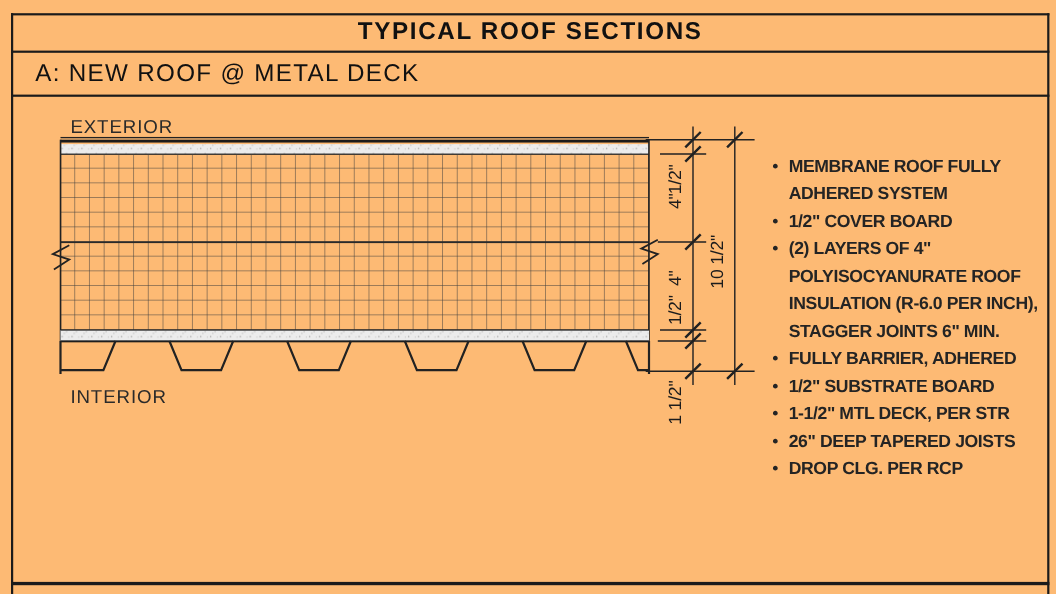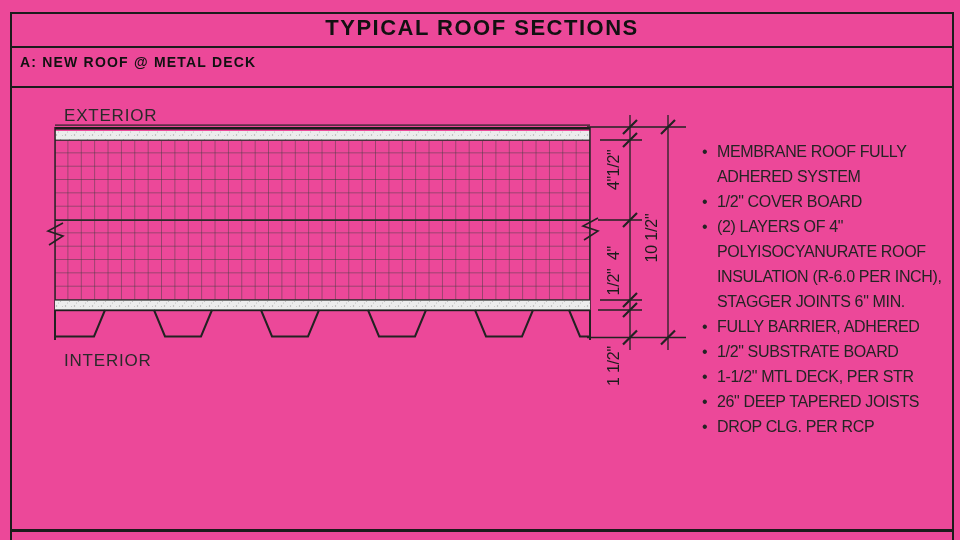--- a/index.html
+++ b/index.html
@@ -1,44 +1,44 @@
 <!DOCTYPE html>
 <html><head>
 <meta charset="utf-8">
 <style>
   html,body { margin:0; padding:0; background:#fff; }
   .page {
     position:relative; width:960px; height:540px; overflow:hidden;
-    background:#ec4899; font-family:"Liberation Sans", sans-serif; color:#1e1e1e;
+    background:#fdba74; font-family:"Liberation Sans", sans-serif; color:#1e1e1e;
   }
   .hline, .vline { position:absolute; background:#1b1b1b; }
   .sheet-title {
     position:absolute; left:10px; top:15px; width:944px;
     text-align:center; font-size:22px; font-weight:bold; letter-spacing:1.5px;
     color:#111;
   }
   .section-header {
-    position:absolute; left:20px; top:54px;
-    font-size:14px; font-weight:bold; letter-spacing:1.2px; color:#111;
+    position:absolute; left:32px; top:54px;
+    font-size:22px; font-weight:normal; letter-spacing:1.2px; color:#111;
   }
   svg.drawing { position:absolute; left:10px; top:88px; }
   svg .stroke { stroke:#222; fill:none; }
   svg text {
     font-family:"Liberation Sans", sans-serif; fill:#2a2a2a;
   }
   .zone-label { font-size:17px; letter-spacing:0.8px; }
   .dim-label { font-size:16px; letter-spacing:-0.2px; fill:#1c1c1c; }
   .notes {
     position:absolute; left:702px; top:139px; width:250px;
     margin:0; padding:0; list-style:none;
     font-size:16px; line-height:25px; letter-spacing:-0.35px; color:#242424;
   }
   .notes li { display:flex; }
   .notes .bullet { width:15px; flex:none; }
-  .notes .note-text { flex:1; }
+  .notes .note-text { flex:1;font-weight:bold; }
 </style>
 </head>
 <body>
 
 <div class="page">
 
   <div class="hline" style="left:10px; top:12px; width:944px; height:2px;"></div>
   <div class="vline" style="left:10px; top:12px; width:2px; height:528px;"></div>
   <div class="vline" style="left:952px; top:12px; width:2px; height:528px;"></div>
   <div class="hline" style="left:10px; top:46px; width:944px; height:2px;"></div>

